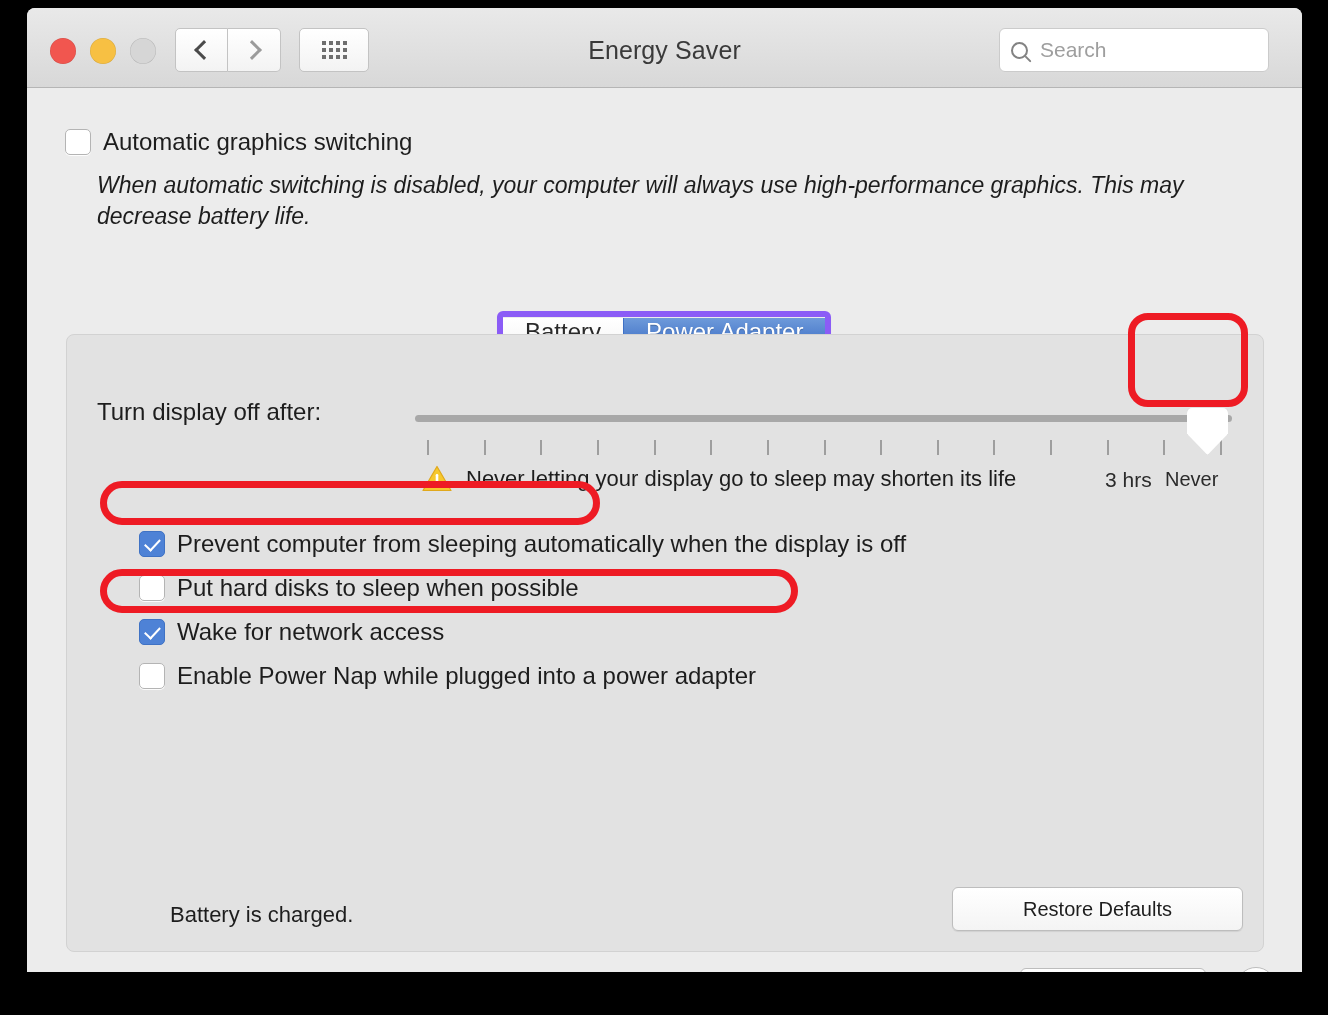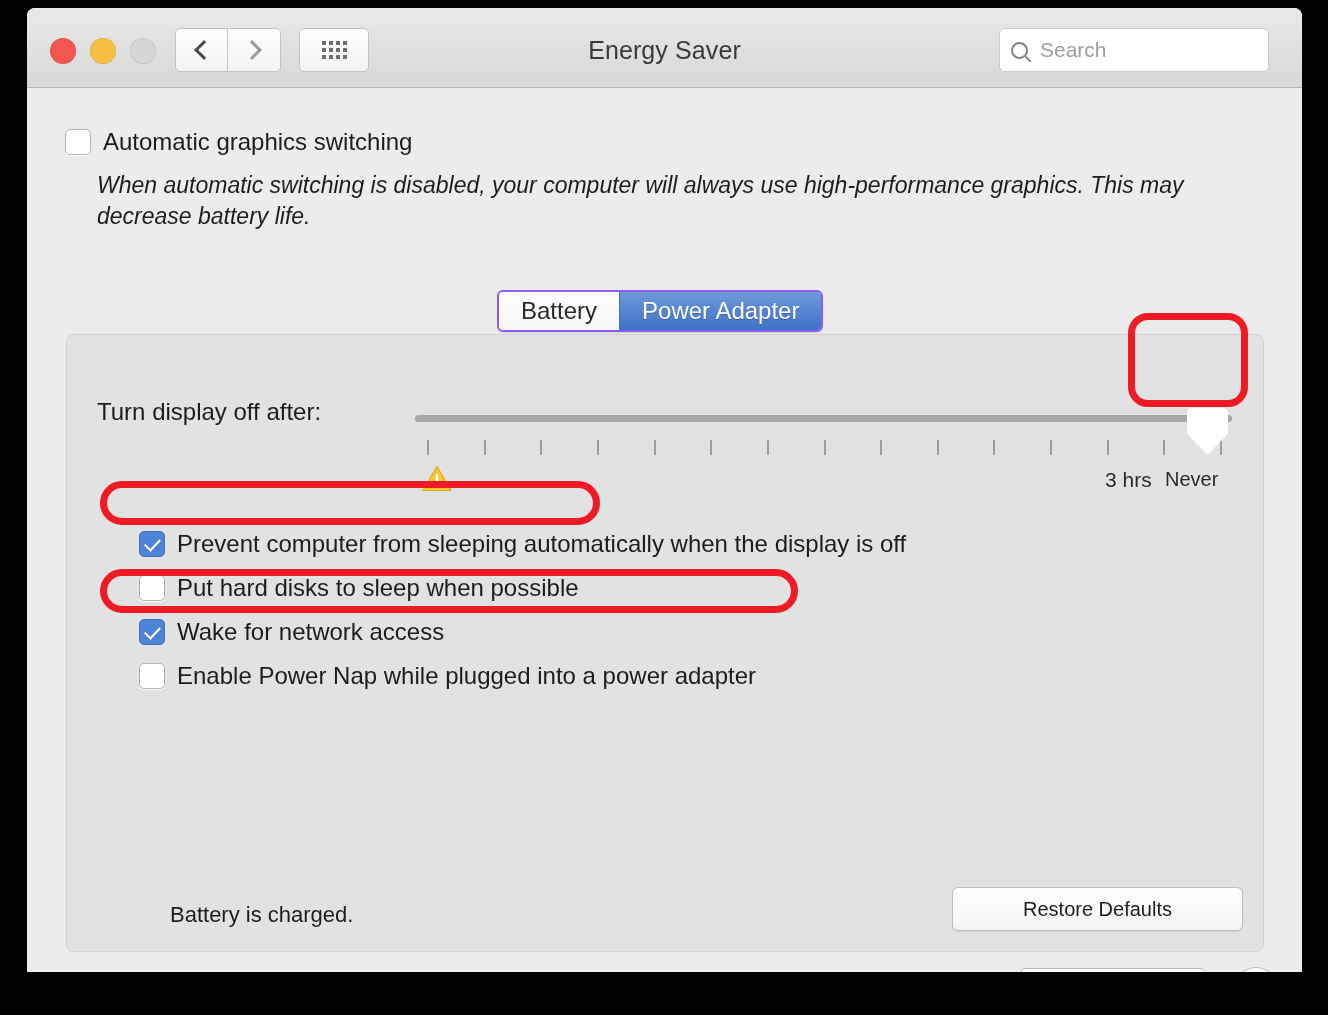--- a/index.html
+++ b/index.html
@@ -110,25 +110,26 @@
   }
   #gfx-label { font-size: 24px; color: #1d1d1d; margin-left: 12px; }
 
   #gfx-desc {
     position: absolute; left: 70px; top: 82px; width: 1180px;
     font-size: 23px; color: #1d1d1d; line-height: 1.36; font-style: italic;
   }
 
   
   #tabs {
-    position: absolute; left: 470px; top: 202px;
+    position: absolute; left: 470px; top: 223px;
     display: flex; height: 42px;
     border-radius: 6px; overflow: hidden;
-    border: 2px solid #8b5cf6;
+    border: 6px solid #8b5cf6;
     box-shadow: 0 1px 1px rgba(0,0,0,0.10);
+    align-items: center;
   }
   .tab {
     font-size: 24px; padding: 0 22px;
     display: flex; align-items: center; justify-content: center;
   }
   .tab.inactive { background: linear-gradient(to bottom,#ffffff,#f6f6f6); color: #2a2a2a; }
   .tab.active {
     background: linear-gradient(to bottom,#6e9ada 0%, #3f71c6 100%);
     color: #ffffff; border-left: 1px solid #3f71c6;
     text-shadow: 0 1px 1px rgba(0,0,0,0.25);
@@ -306,20 +307,21 @@
           <i style="left: 805px;"></i>
         </div>
       <div id="slider-thumb"></div>
 
       <div id="warn-row">
         <svg id="warn-icon" viewBox="0 0 30 27">
           <path d="M15 1.5 L29 25.5 L1 25.5 Z" fill="#f6c82e" stroke="#e0a81c" stroke-width="1.2" stroke-linejoin="round"></path>
           <rect x="13.7" y="9" width="2.6" height="9" rx="1.2" fill="#ffffff"></rect>
           <circle cx="15" cy="21.2" r="1.5" fill="#ffffff"></circle>
         </svg>
+        <span id="warn-text">Never letting your display go to sleep may shorten its life</span>
       </div>
 
       <div id="tick-lab-3hrs">3 hrs</div>
       <div id="tick-lab-never">Never</div>
 
       <div class="opt-row" id="opt0">
         <span class="cb on"></span>
         <span class="lbl">Prevent computer from sleeping automatically when the display is off</span>
       </div>
 

